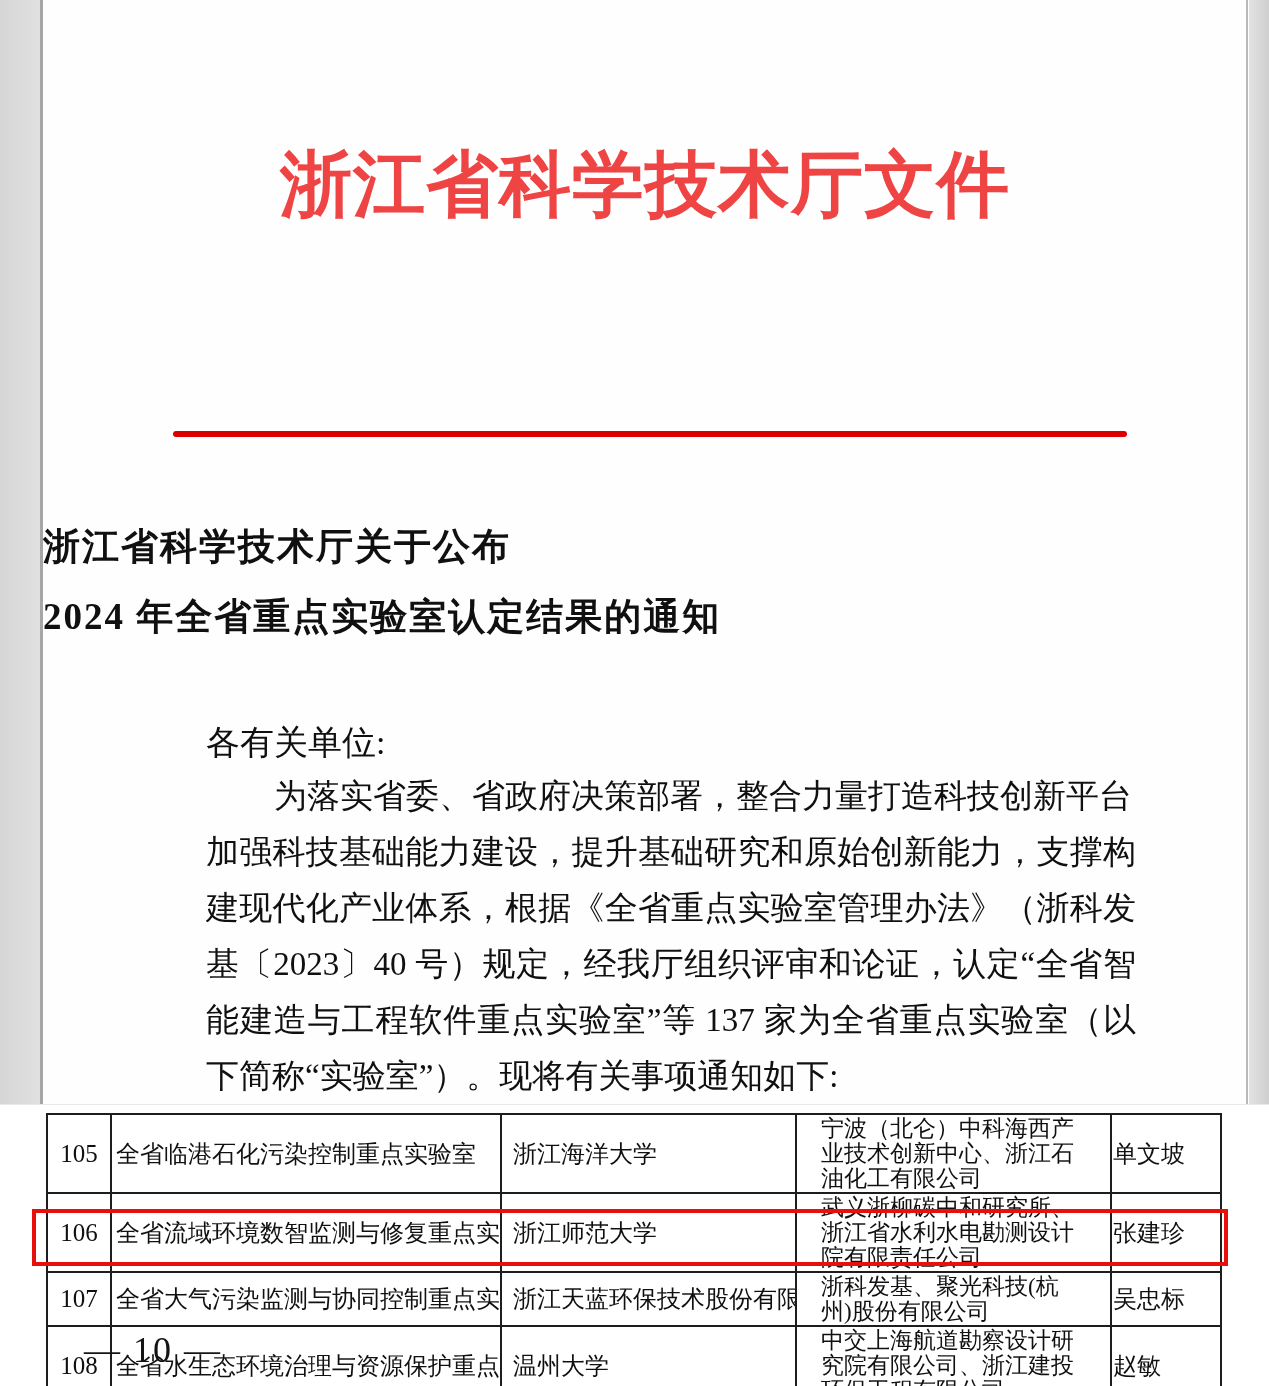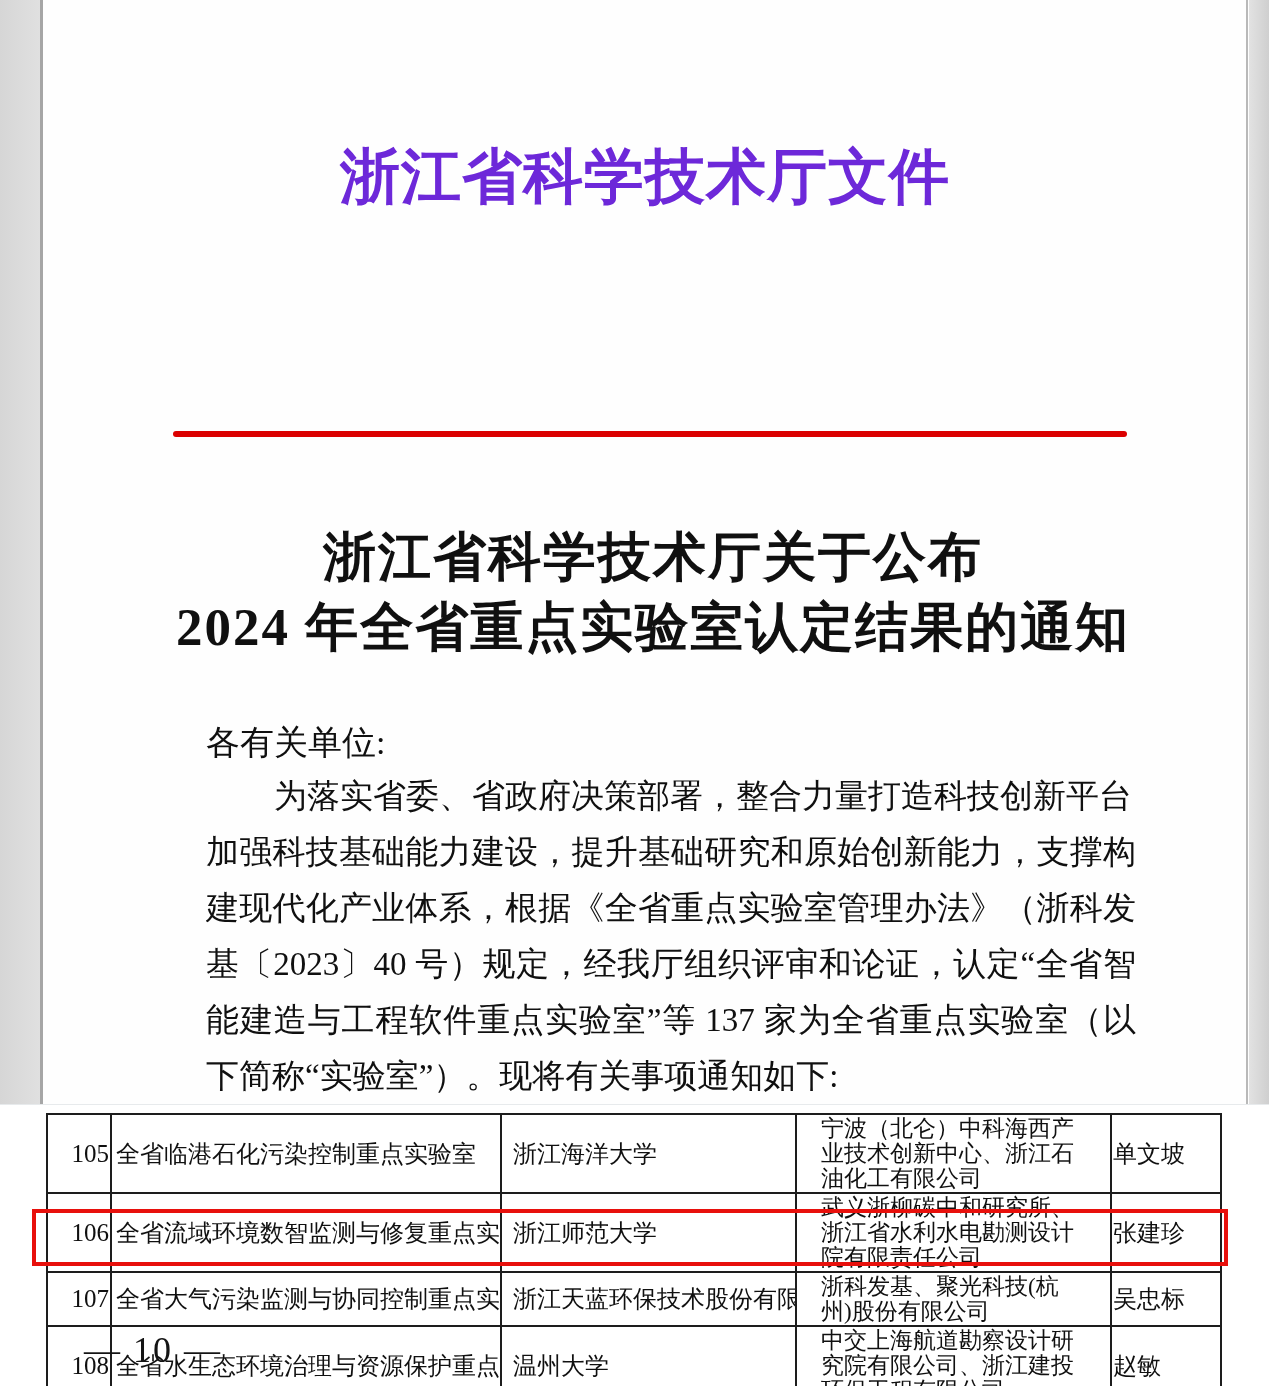--- a/index.html
+++ b/index.html
@@ -12,34 +12,34 @@
   .top-section{position:absolute;left:0;top:0;width:1269px;height:1104px;background:#fefefe;}
   .margin-strip{position:absolute;top:0;height:100%;background:#dadada;}
   .margin-strip.left{left:0;width:40px;background:linear-gradient(90deg,#d6d6d6,#e0e0e0);}
   .margin-strip.right{right:0;width:20px;background:linear-gradient(90deg,#e2e2e2,#cfcfcf);}
   .page-edge{position:absolute;top:0;height:100%;width:3px;background:#a6a6a6;}
   .page-edge.left{left:40px;}
   .page-edge.right{left:1246px;width:2px;background:#b9b9b9;}
 
   .doc-title{
     position:absolute;left:43px;width:1204px;top:140px;
-    text-align:center;font-size:60px;font-weight:bold;line-height:1.25;
-    color:#6d28d9;letter-spacing:1px;white-space:nowrap;
+    text-align:center;font-size:72px;font-weight:bold;line-height:1.25;
+    color:#ef4444;letter-spacing:1px;white-space:nowrap;
   }
   .doc-number{
     position:absolute;left:43px;width:1204px;top:352px;
     text-align:center;font-size:31px;letter-spacing:3px;color:#141414;
   }
   .red-rule{
     position:absolute;left:173px;top:431px;width:954px;height:6px;
     background:#db0000;border-radius:3px;
   }
   .subject{
-    position:absolute;left:43px;width:1220px;text-align:center;
-    font-weight:bold;font-size:53px;color:#101010;letter-spacing:2px;white-space:nowrap;
+    position:absolute;left:43px;width:1220px;text-align:left;
+    font-weight:bold;font-size:37px;color:#101010;letter-spacing:2px;white-space:nowrap;
   }
   .subject.line1{top:522px;}
   .subject.line2{top:592px;}
   .salutation{position:absolute;left:206px;top:720px;font-size:34px;color:#101010;text-align:center;}
   .body-text{position:absolute;left:206px;top:768px;width:930px;color:#101010;}
   .body-line{
     height:56px;line-height:56px;font-size:33px;overflow:hidden;white-space:nowrap;
     text-align:justify;text-align-last:justify;
   }
   .body-line.first{text-indent:68px;}
@@ -51,21 +51,21 @@
     background:#ffffff;border-top:1px solid #e7eaec;
   }
   table.lab-table{
     position:absolute;left:46px;top:8px;width:1174px;
     border-collapse:collapse;table-layout:fixed;
   }
   .lab-table td{
     border:2px solid #1d1d1d;height:50px;box-sizing:border-box;
     color:#101010;vertical-align:middle;overflow:hidden;
   }
-  td.c-no{text-align:right;font-size:25px;}
+  td.c-no{text-align:center;font-size:25px;}
   td.c-lab{padding-left:4px;font-size:24px;white-space:nowrap;}
   td.c-host{padding-left:11px;font-size:24px;white-space:nowrap;margin-top:44px;}
   td.c-partners{padding:1px 24px;font-size:23px;line-height:25px;}
   td.c-director{text-align:left;font-size:24px;}
   .highlight-box{
     position:absolute;left:32px;top:104px;width:1196px;height:57px;
     box-sizing:border-box;border:4px solid #e8100c;pointer-events:none;
   }
   .page-number{
     position:absolute;left:84px;top:224px;font-size:36px;

